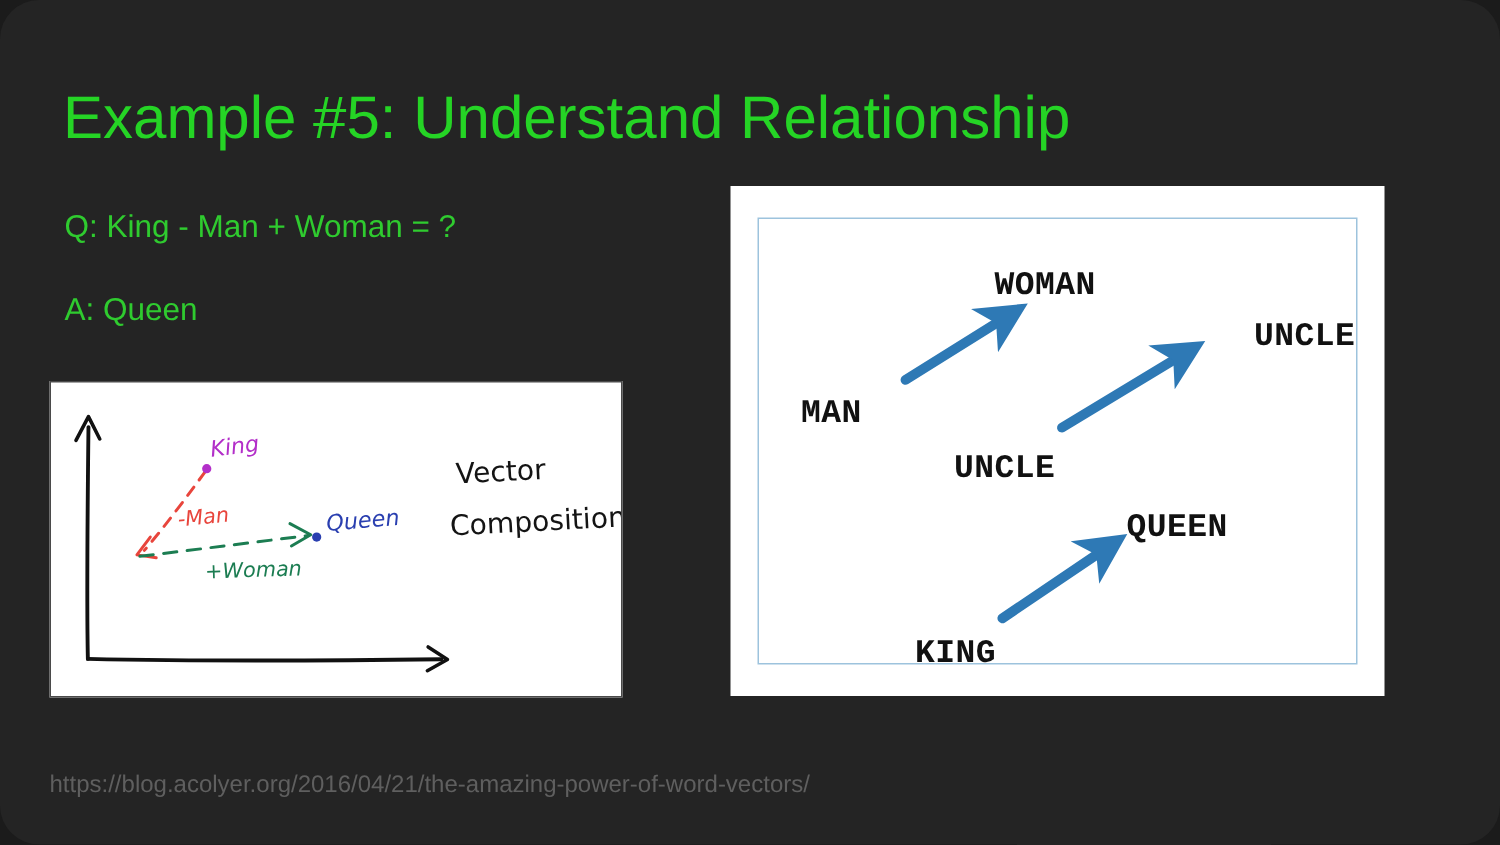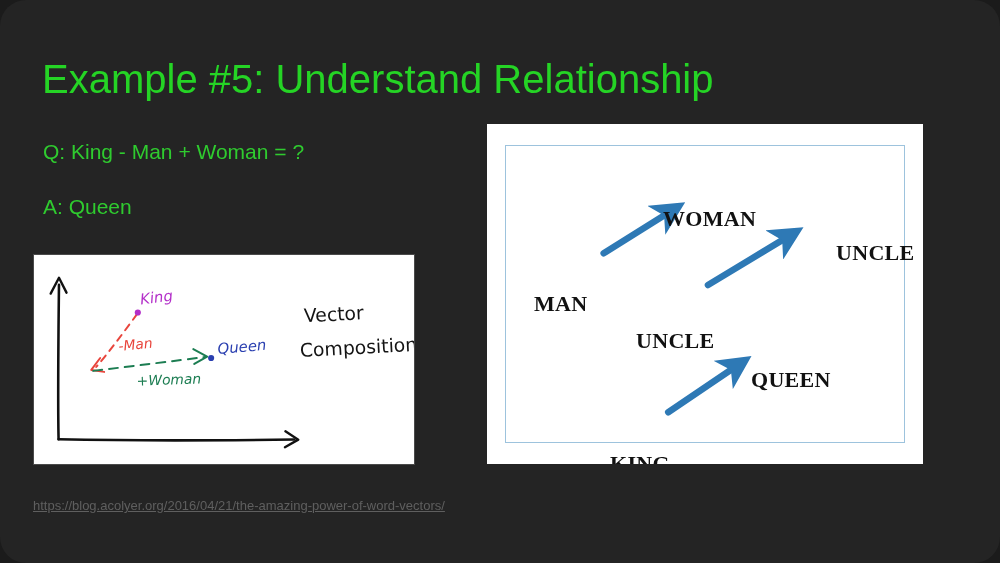--- a/index.html
+++ b/index.html
@@ -40,25 +40,24 @@
     font-weight: 400;
     white-space: nowrap;
   }
   #qa-question { top: 139px; }
   #qa-answer   { top: 194px; }
 
   
   #source-link {
     position: absolute;
     left: 33px;
-    top: 499px;
-    font-size: 13px;
+    top: 517px;
+    font-size: 16px;
     line-height: 14px;
     color: #5f5f5f;
-    text-decoration: underline;
     white-space: nowrap;
     cursor: pointer;
   }
 
   
   #left-figure {
     position: absolute;
     left: 33px;
     top: 254px;
     width: 382px;
@@ -85,28 +84,27 @@
     position: absolute;
     left: 18px;
     top: 21px;
     right: 18px;
     bottom: 21px;
     border: 1px solid #9dc3dd;
     box-sizing: border-box;
   }
   .word-label {
     position: absolute;
-    font-family: Liberation Serif, serif;
+    font-family: Liberation Mono, monospace;
     font-weight: bold;
     font-size: 22px;
     line-height: 24px;
     color: #111111;
     letter-spacing: 0.3px;
     white-space: nowrap;
-    margin-top: 28px;
   }
   #label-woman { left: 157px; top: 33px; }
   #label-aunt  { left: 330px; top: 67px; }
   #label-man   { left: 28px;  top: 118px; }
   #label-uncle { left: 130px; top: 155px; text-align: center; }
   #label-queen { left: 245px; top: 194px; }
   #label-king  { left: 104px; top: 278px; }
 
   #right-arrows {
     position: absolute;

